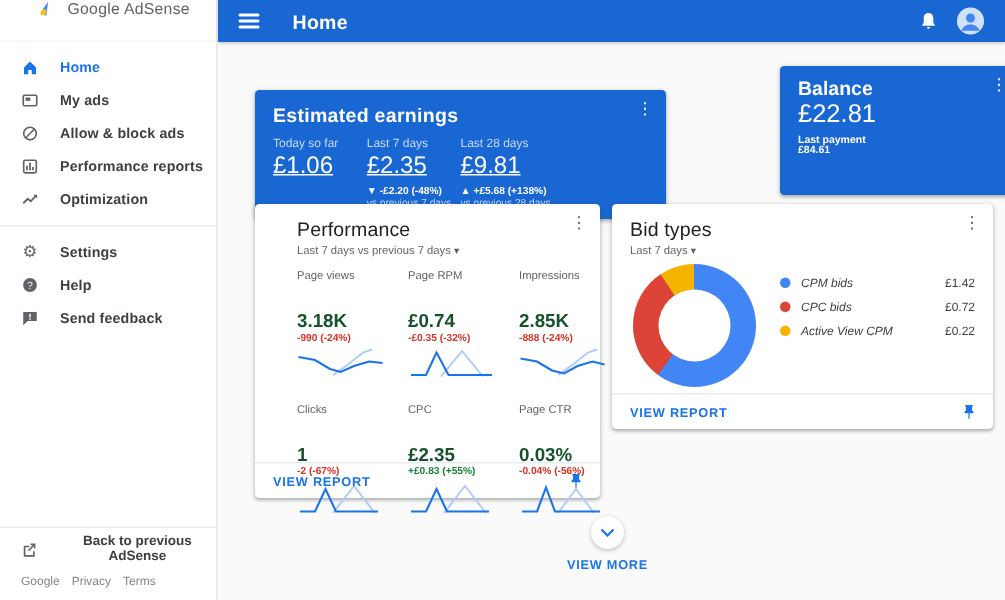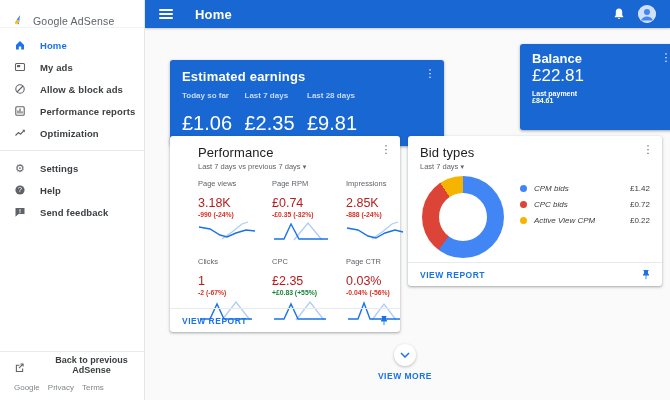--- a/index.html
+++ b/index.html
@@ -17,21 +17,21 @@
   .topbar-title { font-size:13px; font-weight:bold; margin-left:22px; letter-spacing:.2px; }
   .topbar-right { margin-left:auto; display:flex; align-items:center; gap:12px; margin-right:14px; }
   .bell { width:14px; height:14px; }
   .avatar { width:18px; height:18px; border-radius:50%; background:#c7d8f3;
     display:flex; align-items:center; justify-content:center; overflow:hidden; }
 
   
   .sidebar { position:absolute; left:0; top:0; width:145px; height:400px;
     background:#fff; border-right:1px solid #e4e6e8; z-index:6;
     display:flex; flex-direction:column; }
-  .logo-row { height:28px; display:flex; align-items:flex-end; padding-left:13px;
+  .logo-row { height:28px; display:flex; align-items:flex-start; padding-left:25px;
     border-bottom:1px solid #f1f3f4; }
   .logo-mark { width:13px; height:13px; margin-right:7px; }
   .logo-text { font-size:10.5px; color:#5f6368; letter-spacing:.2px; }
   .nav { padding-top:6px; }
   .nav-item { height:22px; display:flex; align-items:center; padding-left:14px;
     cursor:pointer; color:#3c4043; }
   .nav-item .nicon { width:12px; height:12px; margin-right:14px; display:flex;
     align-items:center; justify-content:center; color:#5f6368; font-size:11px; line-height:1; }
   .nav-item .nlabel { font-size:9.5px; font-weight:bold; letter-spacing:.1px; }
   .nav-item.active { color:#1a73e8; }
@@ -55,40 +55,40 @@
   .white-card { background:#fff; }
   .kebab { position:absolute; top:8px; right:8px; font-size:11px; line-height:1;
     cursor:pointer; width:12px; text-align:center; }
   .blue-card .kebab { color:#fff; }
   .white-card .kebab { color:#5f6368; }
 
   
   .earnings { left:25px; top:32px; width:274px; height:86px; padding:9px 12px; }
   .earnings-title { font-size:13px; font-weight:bold; letter-spacing:.2px; }
   .earn-cols { display:grid; grid-template-columns:repeat(4,1fr); margin-top:7px; }
-  .earn-label { font-size:8px; font-weight:bold; color:#c6dafc; }
-  .earn-value { font-size:20px; margin-top:12px; }
+  .earn-label { font-size:8px; font-weight:normal; color:#c6dafc; }
+  .earn-value { font-size:16px; margin-top:2px;text-decoration:underline; }
   .earn-change { font-size:6.8px; font-weight:bold; margin-top:4px; }
   .earn-compare { font-size:6.8px; color:#c6dafc; margin-top:1px; }
 
   
   .balance { left:375px; top:16px; width:160px; height:86px; padding:7px 12px; }
   .balance-title { font-size:13px; font-weight:bold; }
   .balance-value { font-size:17px; }
   .balance-lp-label { font-size:7px; font-weight:bold; margin-top:4px; }
   .balance-lp-value { font-size:7px; font-weight:bold; }
 
   
   .performance { left:25px; top:108px; width:230px; height:196px; padding:9px 28px 0; }
   .card-title { font-size:13px; color:#202124; letter-spacing:.1px; }
   .card-subtitle { font-size:7.5px; color:#5f6368; margin-top:2px; cursor:pointer; }
   .metrics { display:grid; grid-template-columns:repeat(3,1fr); column-gap:10px;
     row-gap:6px; margin-top:8px;gap:16px; }
   .metric-label { font-size:7.5px; color:#5f6368; }
-  .metric-value { font-size:12.5px; color:#b91c1c; margin-top:8px; }
+  .metric-value { font-size:12.5px; color:#14532d; margin-top:19px;font-weight:bold; }
   .metric-change { font-size:6.8px; font-weight:bold; margin-top:1px; }
   .metric-change.neg { color:#d93025; }
   .metric-change.pos { color:#188038; }
   .spark { margin-top:3px; display:block; }
   .card-footer { position:absolute; left:0; right:0; bottom:0; height:24px;
     border-top:1px solid #e8eaed; display:flex; align-items:center; padding:0 10px 0 12px; }
   .view-report { font-size:8.5px; font-weight:bold; color:#1a73e8; letter-spacing:.5px; cursor:pointer; }
   .pin { margin-left:auto; width:12px; height:12px; cursor:pointer; }
 
   

